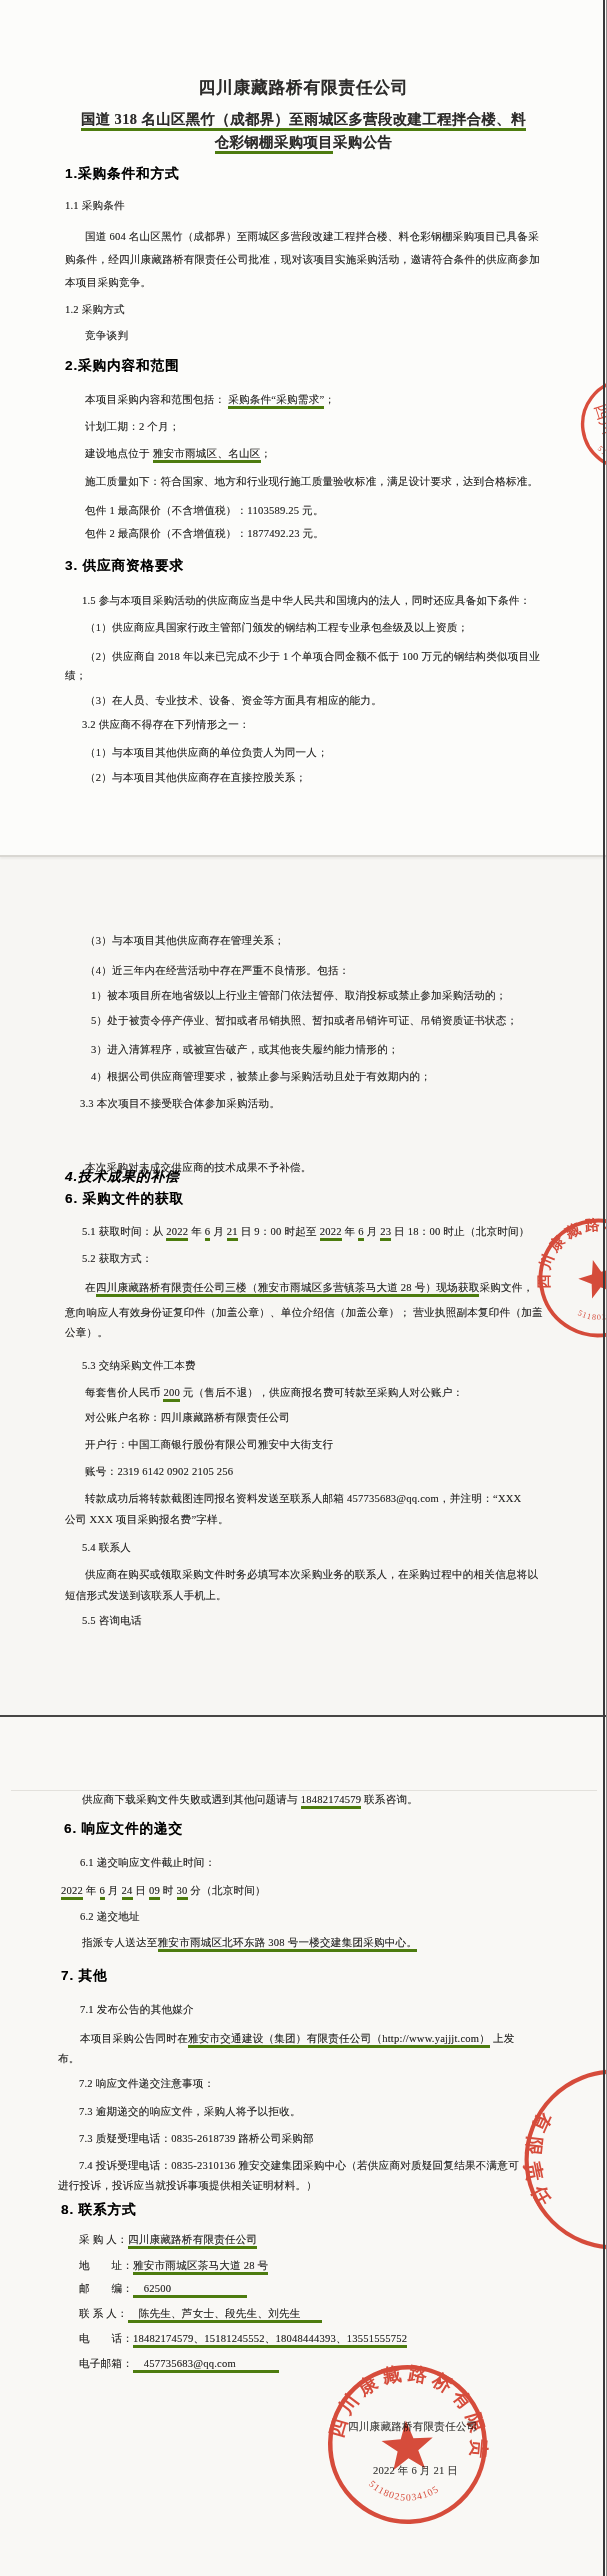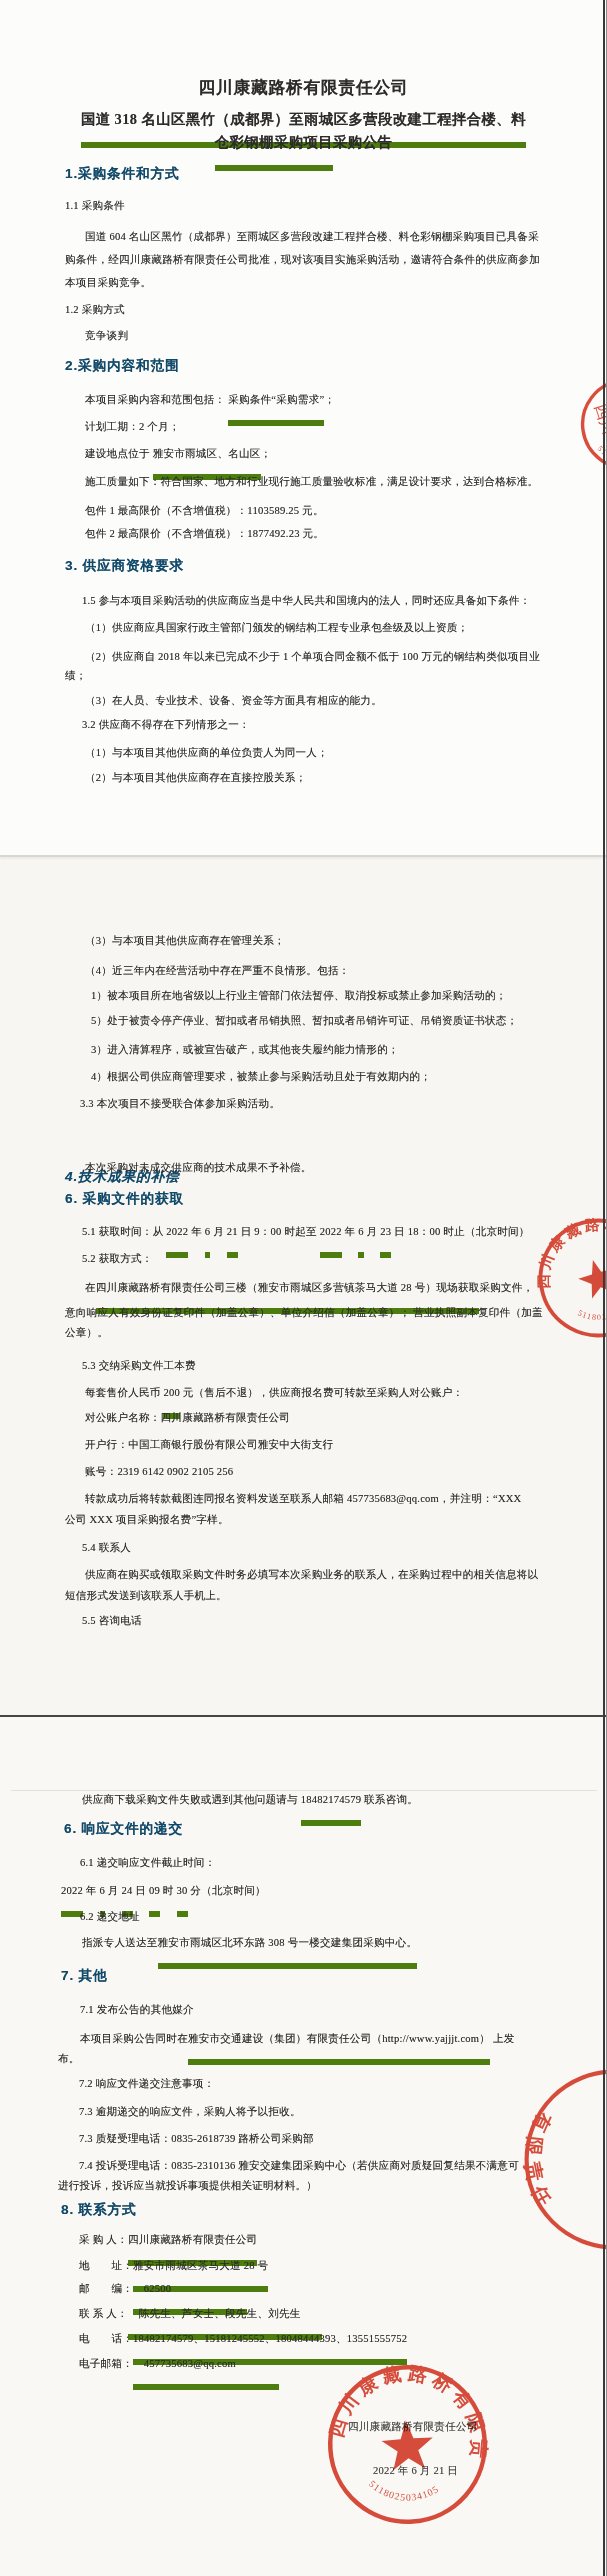--- a/index.html
+++ b/index.html
@@ -15,26 +15,26 @@
     background:#d9d7d2;box-shadow:0 1.5px 2.3px rgba(0,0,0,.07);}
   .boundary2{position:absolute;top:1715px;left:0;width:607px;height:2.3px;background:#474645;}
   .seam{position:absolute;top:1790px;left:10.6px;width:586px;height:0.8px;background:#e3e1dc;}
   .edge-right{position:absolute;top:0;left:603px;width:2.3px;height:2576px;background:#39383a;z-index:6;}
   .edge-right2{position:absolute;top:0;left:606px;width:1.1px;height:2576px;background:#8d8c8a;z-index:6;}
 
   .line{
     position:absolute;white-space:nowrap;font-size:10.6px;color:#2c2b2a;
     letter-spacing:0.2px;z-index:3;text-shadow:0 0 0.4px rgba(44,43,42,.5);
   }
-  .line.h{font-family:"Liberation Sans", sans-serif;font-weight:bold;font-size:13.7px;letter-spacing:0.8px;color:#0c4a6e;text-align:right;}
+  .line.h{font-family:"Liberation Sans", sans-serif;font-weight:bold;font-size:13.7px;letter-spacing:0.8px;color:#000000;text-align:right;}
   .line.center{left:0;width:607px;text-align:center;}
   .line.sig{color:#464543;}
   .t1{font-size:16.7px;font-weight:bold;letter-spacing:0.8px;}
   .t2{font-size:14.4px;font-weight:bold;letter-spacing:0.4px;}
-  .u{border-bottom:6px solid #4d7c0f;padding-bottom:15px;}
+  .u{border-bottom:3px solid #4d7c0f;padding-bottom:1px;}
 
   .stamp{position:absolute;z-index:4;mix-blend-mode:multiply;opacity:.9;}
   .stamp text{font-family:"Liberation Serif", serif;}
 </style>
 </head>
 <body>
 
 <div class="page-wrap">
 
   <div id="page1" class="page"></div>

